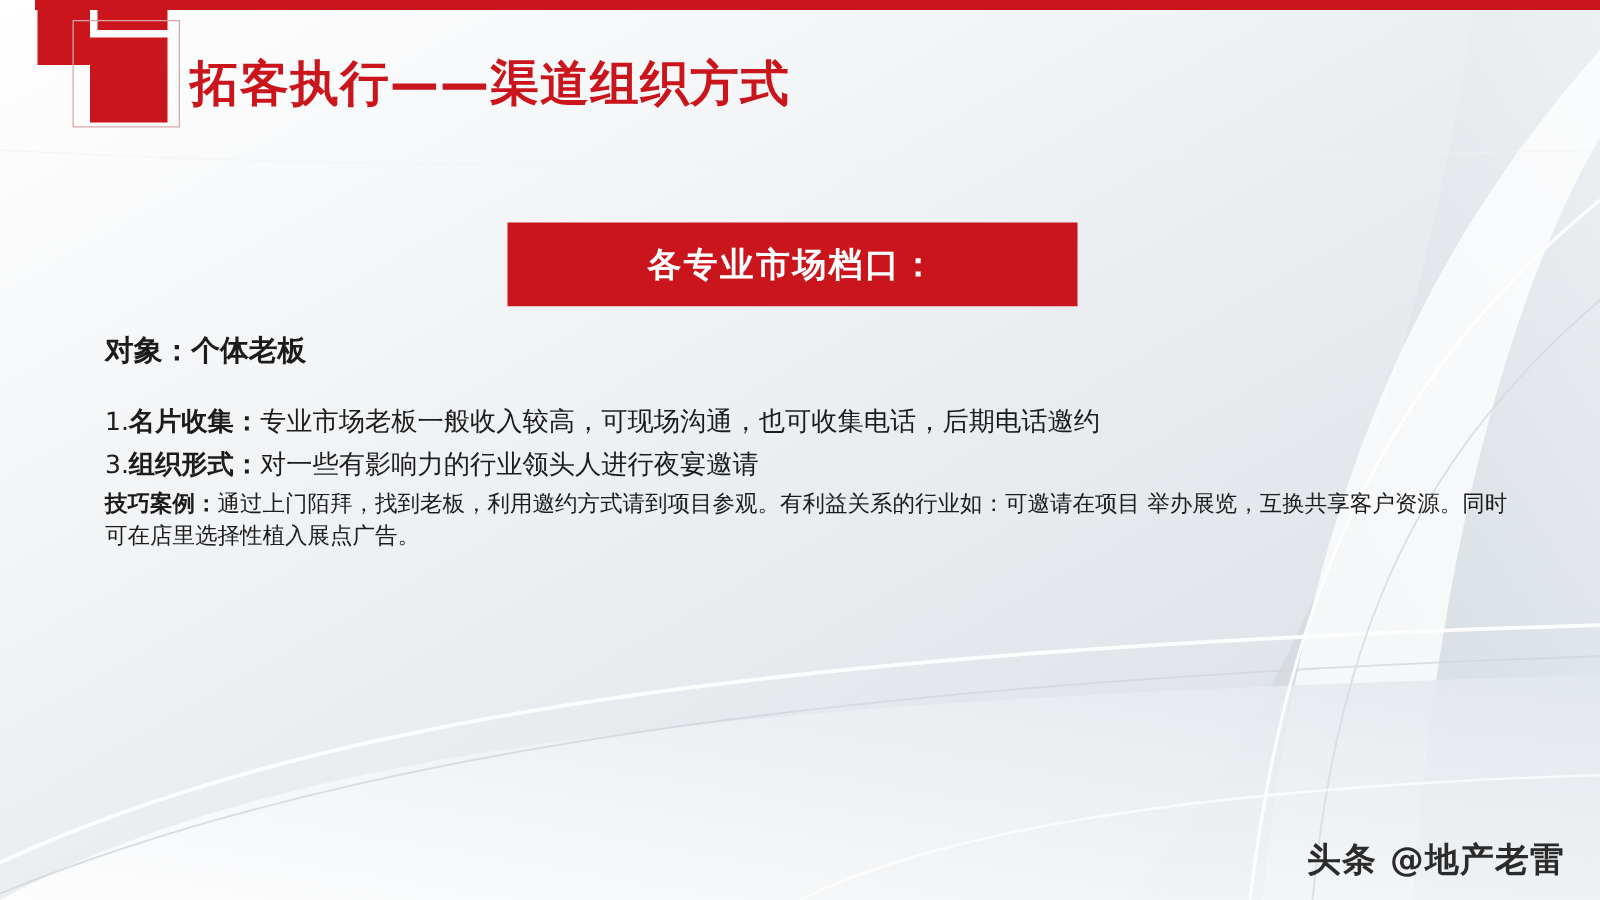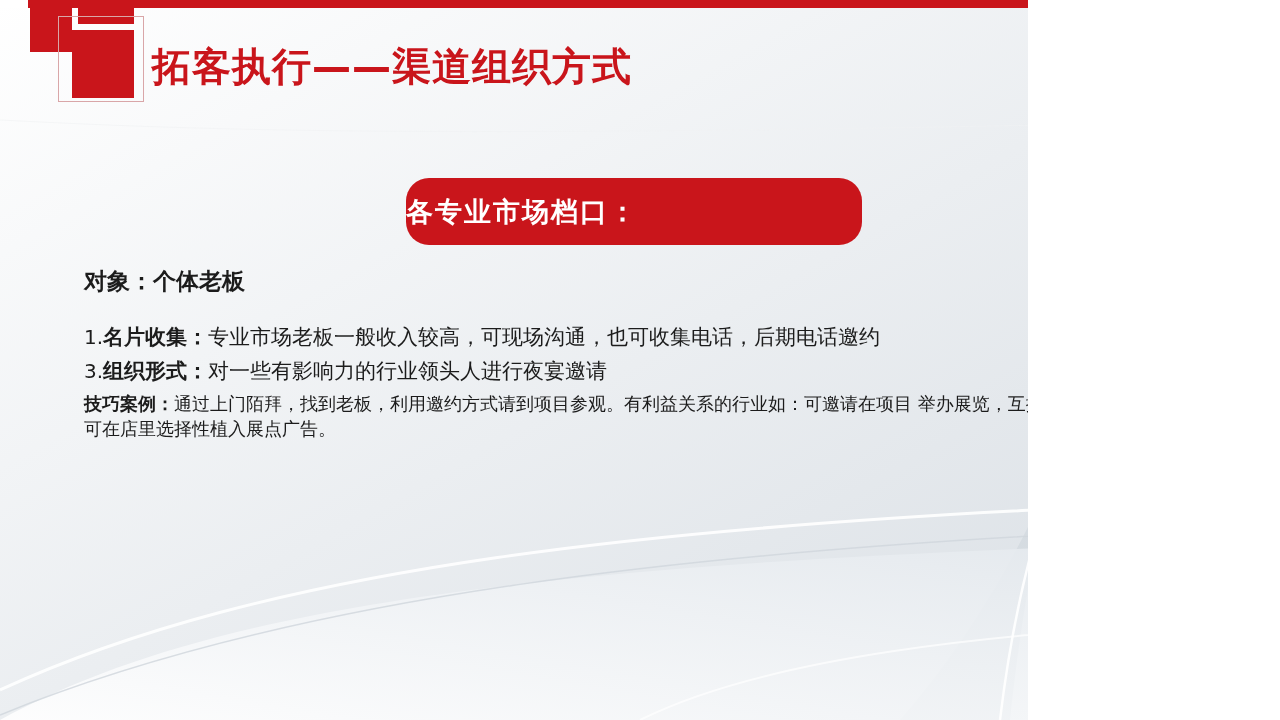--- a/index.html
+++ b/index.html
@@ -8,21 +8,21 @@
   }
   body {
     width: 1280px;
     height: 720px;
     overflow: hidden;
     font-family: "Liberation Sans", "DejaVu Sans", sans-serif;
   }
 
   .slide {
     position: relative;
-    width: 1028px;
+    width: 1280px;
     height: 720px;
     background: linear-gradient(160deg, #ffffff 0%, #f4f6f8 35%, #e9edf1 62%, #dfe4ea 100%);
     overflow: hidden;
   }
 
   
   .bg-layer {
     position: absolute;
     inset: 0;
     pointer-events: none;
@@ -96,22 +96,21 @@
   
   .banner {
     position: absolute;
     left: 406px;
     top: 178px;
     width: 456px;
     height: 67px;
     background: #c9151b;
     display: flex;
     align-items: center;
-    justify-content: flex-start;
-    border-radius: 23px;
+    justify-content: center;
   }
   .banner-text {
     color: #ffffff;
     font-size: 27px;
     font-weight: bold;
     letter-spacing: 2px;
     font-family: "DejaVu Sans", "Liberation Sans", sans-serif;
   }
 
   
@@ -222,14 +221,15 @@
     <div class="line">
       <span class="num">3.</span><span class="lbl">组织形式：</span><span>对一些有影响力的行业领头人进行夜宴邀请</span>
     </div>
 
     <div class="para">
       <span class="lbl">技巧案例：</span><span>通过上门陌拜，找到老板，利用邀约方式请到项目参观。有利益关系的行业如：可邀请在项目 举办展览，互换共享客户资源。同时可在店里选择性植入展点广告。</span>
     </div>
 
   </div>
 
+  <div class="watermark">头条 @地产老雷</div>
 
 </div>
 
 </body></html>

